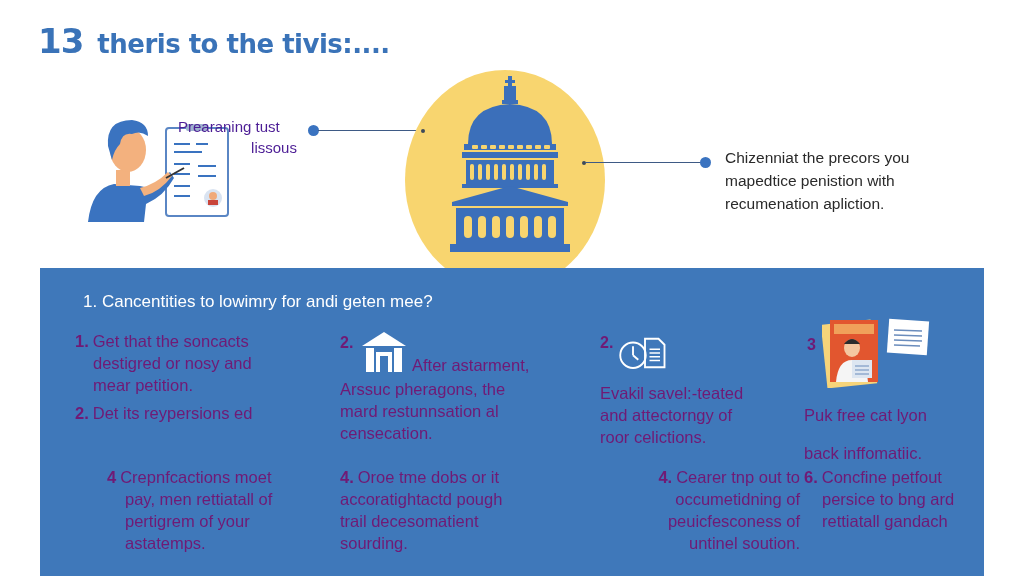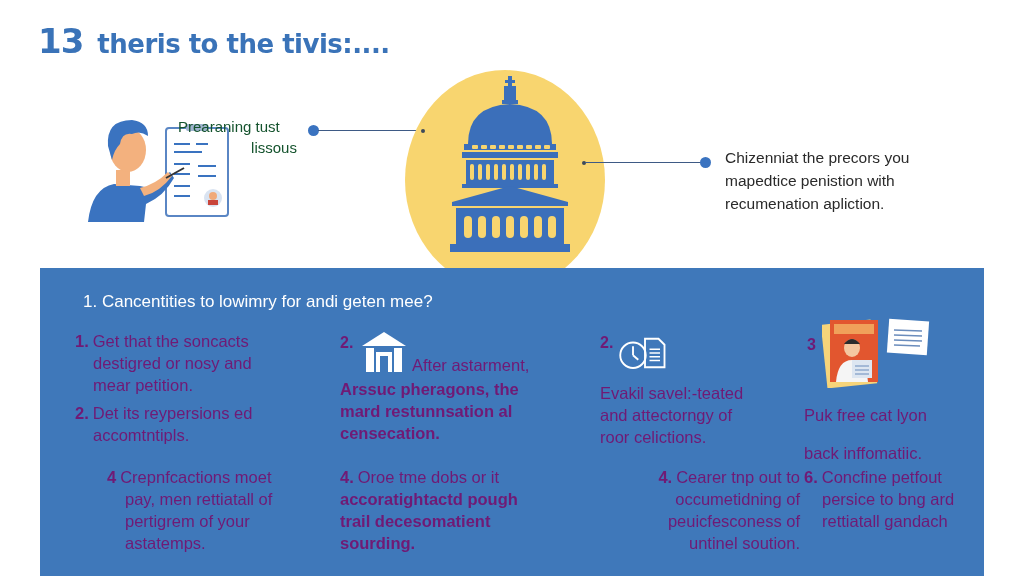--- a/index.html
+++ b/index.html
@@ -12,21 +12,21 @@
       color: #3a73b8; white-space: nowrap; line-height: 1;
     }
     .title .num { font-size: 34px; letter-spacing: -1px; margin-right: 14px; vertical-align: baseline; }
     .title .txt { font-size: 26px; letter-spacing: -0.5px; }
 
     
     .person { position: absolute; left: 86px; top: 110px; width: 150px; height: 120px; }
 
     .label-left {
       position: absolute; left: 178px; top: 116px; width: 130px;
-      font-size: 15px; line-height: 21px; color: #14532d;
+      font-size: 15px; line-height: 21px; color: #4c1d95;
     }
     .label-left .l1 { display: block; }
     .label-left .l2 { display: block; padding-left: 62px; text-align: center; }
 
     .connector { position: absolute; height: 1px; background: #3e5a85; }
     .dot { position: absolute; width: 11px; height: 11px; border-radius: 50%; background: #3a73c0; }
     .tick { position: absolute; width: 4px; height: 4px; border-radius: 50%; background: #3e4a5a; }
 
     
     .sun-wrap { position: absolute; left: 405px; top: 70px; width: 200px; height: 198px; overflow: hidden; }
@@ -54,21 +54,21 @@
 
     .c1 { left: 75px; top: 330px; width: 240px; }
     .c1 .blk2 { margin-top: 6px; }
     .c1 .blk3 { position: absolute; top: 136px; left: 0; width: 240px; margin-left: 32px; }
 
     .c2 { left: 340px; top: 330px; width: 230px; }
     .c2 .hdr { position: relative; height: 48px; }
     .c2 .hdr .n { position: absolute; left: 0; top: 2px; font-weight: bold; font-size: 16px; }
     .c2 .hdr .house { position: absolute; left: 20px; top: 0; width: 48px; height: 44px; }
     .c2 .hdr .t { position: absolute; left: 72px; top: 24px; white-space: nowrap; }
-    .c2 .body { display: block; font-weight: bold; }
+    .c2 .body { display: block; }
     .c2 .blk3 { position: absolute; top: 136px; left: 0; width: 230px; }
 
     .c3 { left: 600px; top: 330px; width: 200px; }
     .c3 .hdr { position: relative; height: 52px; }
     .c3 .hdr .n { position: absolute; left: 0; top: 2px; font-weight: bold; font-size: 16px; }
     .c3 .hdr .clock { position: absolute; left: 18px; top: 0; width: 48px; height: 46px; }
     .c3 .body { display: block; }
     .c3 .blk3 { position: absolute; top: 136px; left: -10px; width: 210px; text-align: right; }
 
     .c4 { left: 804px; top: 316px; width: 180px; }
@@ -196,21 +196,20 @@
 <div class="panel-q">1. Cancentities to lowimry for andi geten mee?</div>
 
 <div class="col c1">
   <div class="blk1">
     <span class="item"><span class="n">1.</span><span>Get that the soncacts</span></span>
     <span class="indent">destigred or nosy and</span>
     <span class="indent">mear petition.</span>
   </div>
   <div class="blk2">
     <span class="item"><span class="n">2.</span><span>Det its reypersions ed</span></span>
-    <span class="indent">accomtntipls.</span>
   </div>
   <div class="blk3">
     <span class="item"><span class="n">4</span><span>Crepnfcactions moet</span></span>
     <span class="indent">pay, men rettiatall of</span>
     <span class="indent">pertigrem of your</span>
     <span class="indent">astatemps.</span>
   </div>
 </div>
 
 <div class="col c2">

